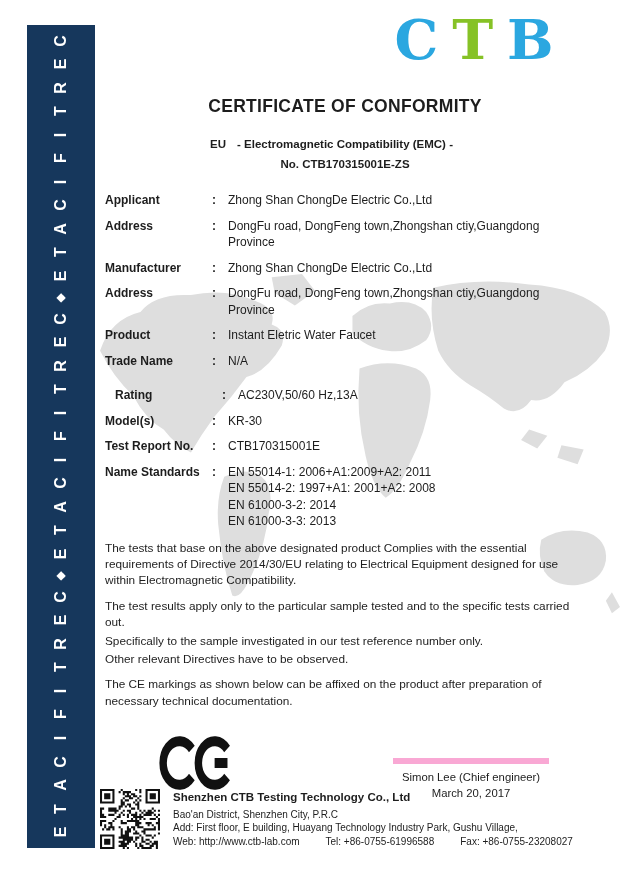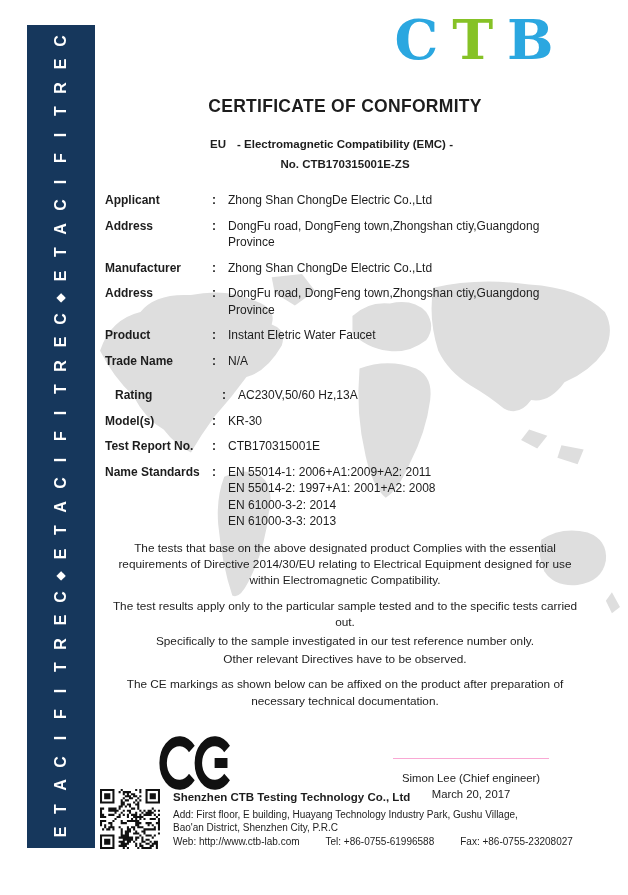--- a/index.html
+++ b/index.html
@@ -29,27 +29,27 @@
   .numline{margin-top:6px;text-align:center;font-size:11.5px;font-weight:bold;line-height:14px;}
 
   .fields{margin-top:22px;}
   .row{display:flex;font-size:12px;line-height:14px;margin-bottom:10px;}
   .row.gap{margin-top:19px;padding-left:10px;}
   .row .lbl{width:107px;font-weight:bold;flex:none;}
   .row .col{width:16px;font-weight:bold;flex:none;}
   .row .val{flex:1;white-space:pre-line;line-height:16.5px;margin-top:-1px;}
 
   .paras{margin-top:8px;}
-  .paras p{margin:0 0 9px 0;font-size:11.8px;line-height:16.4px;text-align:center;}
+  .paras p{margin:0 0 9px 0;font-size:11.8px;line-height:16.4px;}
   .paras p.tight{margin-bottom:2px;}
 
   .certrow{display:flex;align-items:flex-start;margin-top:25px;}
   .ce{margin-left:50px;}
   .sig{margin-left:auto;margin-right:36px;margin-top:24px;width:156px;text-align:center;
-       border-top:1px solid #f9a8d4;padding-top:11px;font-size:11.3px;line-height:16px;}
+       border-top:6px solid #f9a8d4;padding-top:5px;font-size:11.3px;line-height:16px;}
 
   
   .footer{position:absolute;left:100px;top:789px;display:flex;gap:13px;z-index:1;}
   .qr{width:60px;height:60px;flex:none;}
   .ftxt{padding-top:2px;font-size:10px;line-height:13.5px;}
   .company{font-size:11.5px;font-weight:bold;margin-bottom:3px;}
   .webline{display:flex;gap:26px;}
 </style>
 </head>
 <body>
@@ -200,22 +200,22 @@
       </div>
     </div>
   </div>
 
   <div class="footer">
     <svg class="qr" id="qr-svg" viewBox="0 0 58 58" aria-hidden="true">
         <path d="M0 0h14v2h-14z M0 12h14v2h-14z M0 2h2v10h-2z M12 2h2v10h-2z M4 4h6v6h-6z M44 0h14v2h-14z M44 12h14v2h-14z M44 2h2v10h-2z M56 2h2v10h-2z M48 4h6v6h-6z M0 44h14v2h-14z M0 56h14v2h-14z M0 46h2v10h-2z M12 46h2v10h-2z M4 48h6v6h-6z M20 0h2v2h-2z M34 0h2v2h-2z M38 0h2v2h-2z M18 2h2v2h-2z M22 2h2v2h-2z M24 2h2v2h-2z M26 2h2v2h-2z M28 2h2v2h-2z M38 2h2v2h-2z M22 4h2v2h-2z M26 4h2v2h-2z M30 4h2v2h-2z M32 4h2v2h-2z M24 6h2v2h-2z M26 6h2v2h-2z M28 6h2v2h-2z M32 6h2v2h-2z M34 6h2v2h-2z M38 6h2v2h-2z M22 8h2v2h-2z M28 8h2v2h-2z M30 8h2v2h-2z M36 8h2v2h-2z M20 10h2v2h-2z M24 10h2v2h-2z M26 10h2v2h-2z M34 10h2v2h-2z M38 10h2v2h-2z M20 12h2v2h-2z M22 12h2v2h-2z M32 12h2v2h-2z M36 12h2v2h-2z M20 14h2v2h-2z M22 14h2v2h-2z M26 14h2v2h-2z M28 14h2v2h-2z M34 14h2v2h-2z M36 14h2v2h-2z M18 16h2v2h-2z M20 16h2v2h-2z M24 16h2v2h-2z M28 16h2v2h-2z M36 16h2v2h-2z M0 18h2v2h-2z M2 18h2v2h-2z M8 18h2v2h-2z M10 18h2v2h-2z M12 18h2v2h-2z M14 18h2v2h-2z M18 18h2v2h-2z M30 18h2v2h-2z M32 18h2v2h-2z M36 18h2v2h-2z M50 18h2v2h-2z M0 20h2v2h-2z M8 20h2v2h-2z M10 20h2v2h-2z M12 20h2v2h-2z M14 20h2v2h-2z M16 20h2v2h-2z M22 20h2v2h-2z M26 20h2v2h-2z M28 20h2v2h-2z M38 20h2v2h-2z M42 20h2v2h-2z M46 20h2v2h-2z M48 20h2v2h-2z M52 20h2v2h-2z M56 20h2v2h-2z M0 22h2v2h-2z M14 22h2v2h-2z M20 22h2v2h-2z M28 22h2v2h-2z M34 22h2v2h-2z M40 22h2v2h-2z M44 22h2v2h-2z M46 22h2v2h-2z M48 22h2v2h-2z M50 22h2v2h-2z M0 24h2v2h-2z M2 24h2v2h-2z M8 24h2v2h-2z M10 24h2v2h-2z M12 24h2v2h-2z M18 24h2v2h-2z M22 24h2v2h-2z M26 24h2v2h-2z M30 24h2v2h-2z M32 24h2v2h-2z M34 24h2v2h-2z M38 24h2v2h-2z M42 24h2v2h-2z M44 24h2v2h-2z M46 24h2v2h-2z M48 24h2v2h-2z M52 24h2v2h-2z M56 24h2v2h-2z M0 26h2v2h-2z M2 26h2v2h-2z M4 26h2v2h-2z M16 26h2v2h-2z M18 26h2v2h-2z M26 26h2v2h-2z M32 26h2v2h-2z M34 26h2v2h-2z M36 26h2v2h-2z M38 26h2v2h-2z M40 26h2v2h-2z M54 26h2v2h-2z M14 28h2v2h-2z M30 28h2v2h-2z M34 28h2v2h-2z M38 28h2v2h-2z M42 28h2v2h-2z M48 28h2v2h-2z M50 28h2v2h-2z M52 28h2v2h-2z M56 28h2v2h-2z M0 30h2v2h-2z M2 30h2v2h-2z M4 30h2v2h-2z M12 30h2v2h-2z M20 30h2v2h-2z M26 30h2v2h-2z M28 30h2v2h-2z M30 30h2v2h-2z M32 30h2v2h-2z M34 30h2v2h-2z M36 30h2v2h-2z M56 30h2v2h-2z M0 32h2v2h-2z M8 32h2v2h-2z M10 32h2v2h-2z M20 32h2v2h-2z M22 32h2v2h-2z M24 32h2v2h-2z M34 32h2v2h-2z M36 32h2v2h-2z M38 32h2v2h-2z M44 32h2v2h-2z M46 32h2v2h-2z M48 32h2v2h-2z M54 32h2v2h-2z M56 32h2v2h-2z M0 34h2v2h-2z M4 34h2v2h-2z M10 34h2v2h-2z M34 34h2v2h-2z M36 34h2v2h-2z M46 34h2v2h-2z M50 34h2v2h-2z M56 34h2v2h-2z M4 36h2v2h-2z M8 36h2v2h-2z M10 36h2v2h-2z M12 36h2v2h-2z M18 36h2v2h-2z M26 36h2v2h-2z M30 36h2v2h-2z M32 36h2v2h-2z M36 36h2v2h-2z M38 36h2v2h-2z M40 36h2v2h-2z M52 36h2v2h-2z M56 36h2v2h-2z M2 38h2v2h-2z M6 38h2v2h-2z M8 38h2v2h-2z M12 38h2v2h-2z M20 38h2v2h-2z M26 38h2v2h-2z M28 38h2v2h-2z M32 38h2v2h-2z M42 38h2v2h-2z M44 38h2v2h-2z M46 38h2v2h-2z M48 38h2v2h-2z M50 38h2v2h-2z M52 38h2v2h-2z M56 38h2v2h-2z M20 40h2v2h-2z M24 40h2v2h-2z M26 40h2v2h-2z M28 40h2v2h-2z M34 40h2v2h-2z M40 40h2v2h-2z M42 40h2v2h-2z M20 42h2v2h-2z M24 42h2v2h-2z M26 42h2v2h-2z M32 42h2v2h-2z M34 42h2v2h-2z M36 42h2v2h-2z M42 42h2v2h-2z M56 42h2v2h-2z M20 44h2v2h-2z M22 44h2v2h-2z M24 44h2v2h-2z M26 44h2v2h-2z M38 44h2v2h-2z M44 44h2v2h-2z M46 44h2v2h-2z M48 44h2v2h-2z M52 44h2v2h-2z M18 46h2v2h-2z M20 46h2v2h-2z M22 46h2v2h-2z M24 46h2v2h-2z M26 46h2v2h-2z M28 46h2v2h-2z M30 46h2v2h-2z M34 46h2v2h-2z M36 46h2v2h-2z M40 46h2v2h-2z M50 46h2v2h-2z M22 48h2v2h-2z M24 48h2v2h-2z M26 48h2v2h-2z M28 48h2v2h-2z M30 48h2v2h-2z M34 48h2v2h-2z M40 48h2v2h-2z M44 48h2v2h-2z M46 48h2v2h-2z M18 50h2v2h-2z M20 50h2v2h-2z M22 50h2v2h-2z M26 50h2v2h-2z M28 50h2v2h-2z M32 50h2v2h-2z M40 50h2v2h-2z M42 50h2v2h-2z M48 50h2v2h-2z M52 50h2v2h-2z M54 50h2v2h-2z M20 52h2v2h-2z M22 52h2v2h-2z M24 52h2v2h-2z M26 52h2v2h-2z M34 52h2v2h-2z M38 52h2v2h-2z M44 52h2v2h-2z M46 52h2v2h-2z M50 52h2v2h-2z M52 52h2v2h-2z M54 52h2v2h-2z M18 54h2v2h-2z M20 54h2v2h-2z M22 54h2v2h-2z M24 54h2v2h-2z M34 54h2v2h-2z M38 54h2v2h-2z M40 54h2v2h-2z M48 54h2v2h-2z M50 54h2v2h-2z M54 54h2v2h-2z M22 56h2v2h-2z M26 56h2v2h-2z M36 56h2v2h-2z M40 56h2v2h-2z M42 56h2v2h-2z M44 56h2v2h-2z M46 56h2v2h-2z M48 56h2v2h-2z M54 56h2v2h-2z " fill="#111"></path>
       </svg>
     <div class="ftxt">
       <div class="company">Shenzhen CTB Testing Technology Co., Ltd</div>
+      <div>Bao'an District, Shenzhen City, P.R.C</div>
       <div>Add: First floor, E building, Huayang Technology Industry Park, Gushu Village,</div>
-      <div>Bao'an District, Shenzhen City, P.R.C</div>
       <div class="webline">
         <span>Web: http://www.ctb-lab.com</span>
         <span>Tel: +86-0755-61996588</span>
         <span>Fax: +86-0755-23208027</span>
       </div>
     </div>
   </div>
 
 </div>
 

